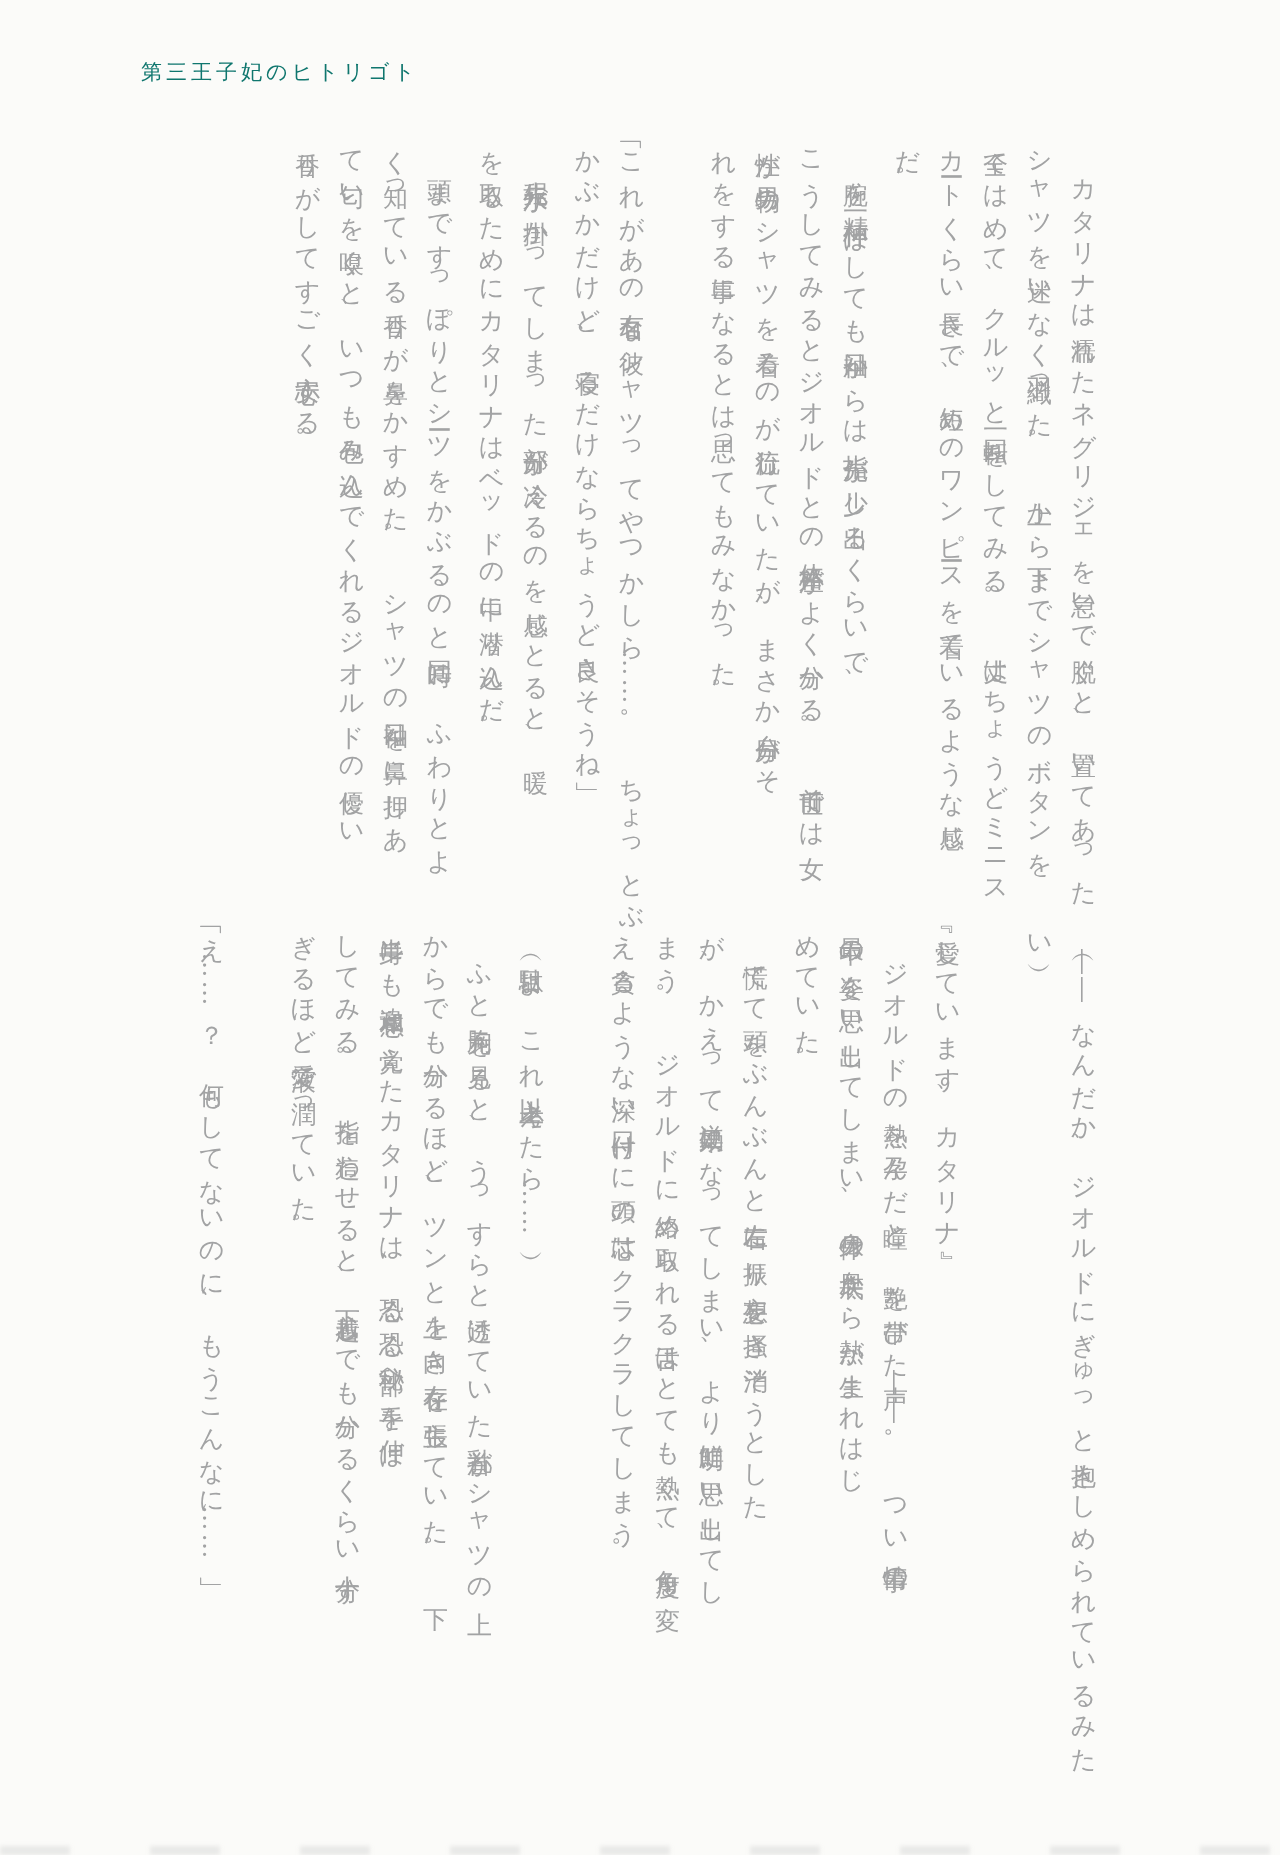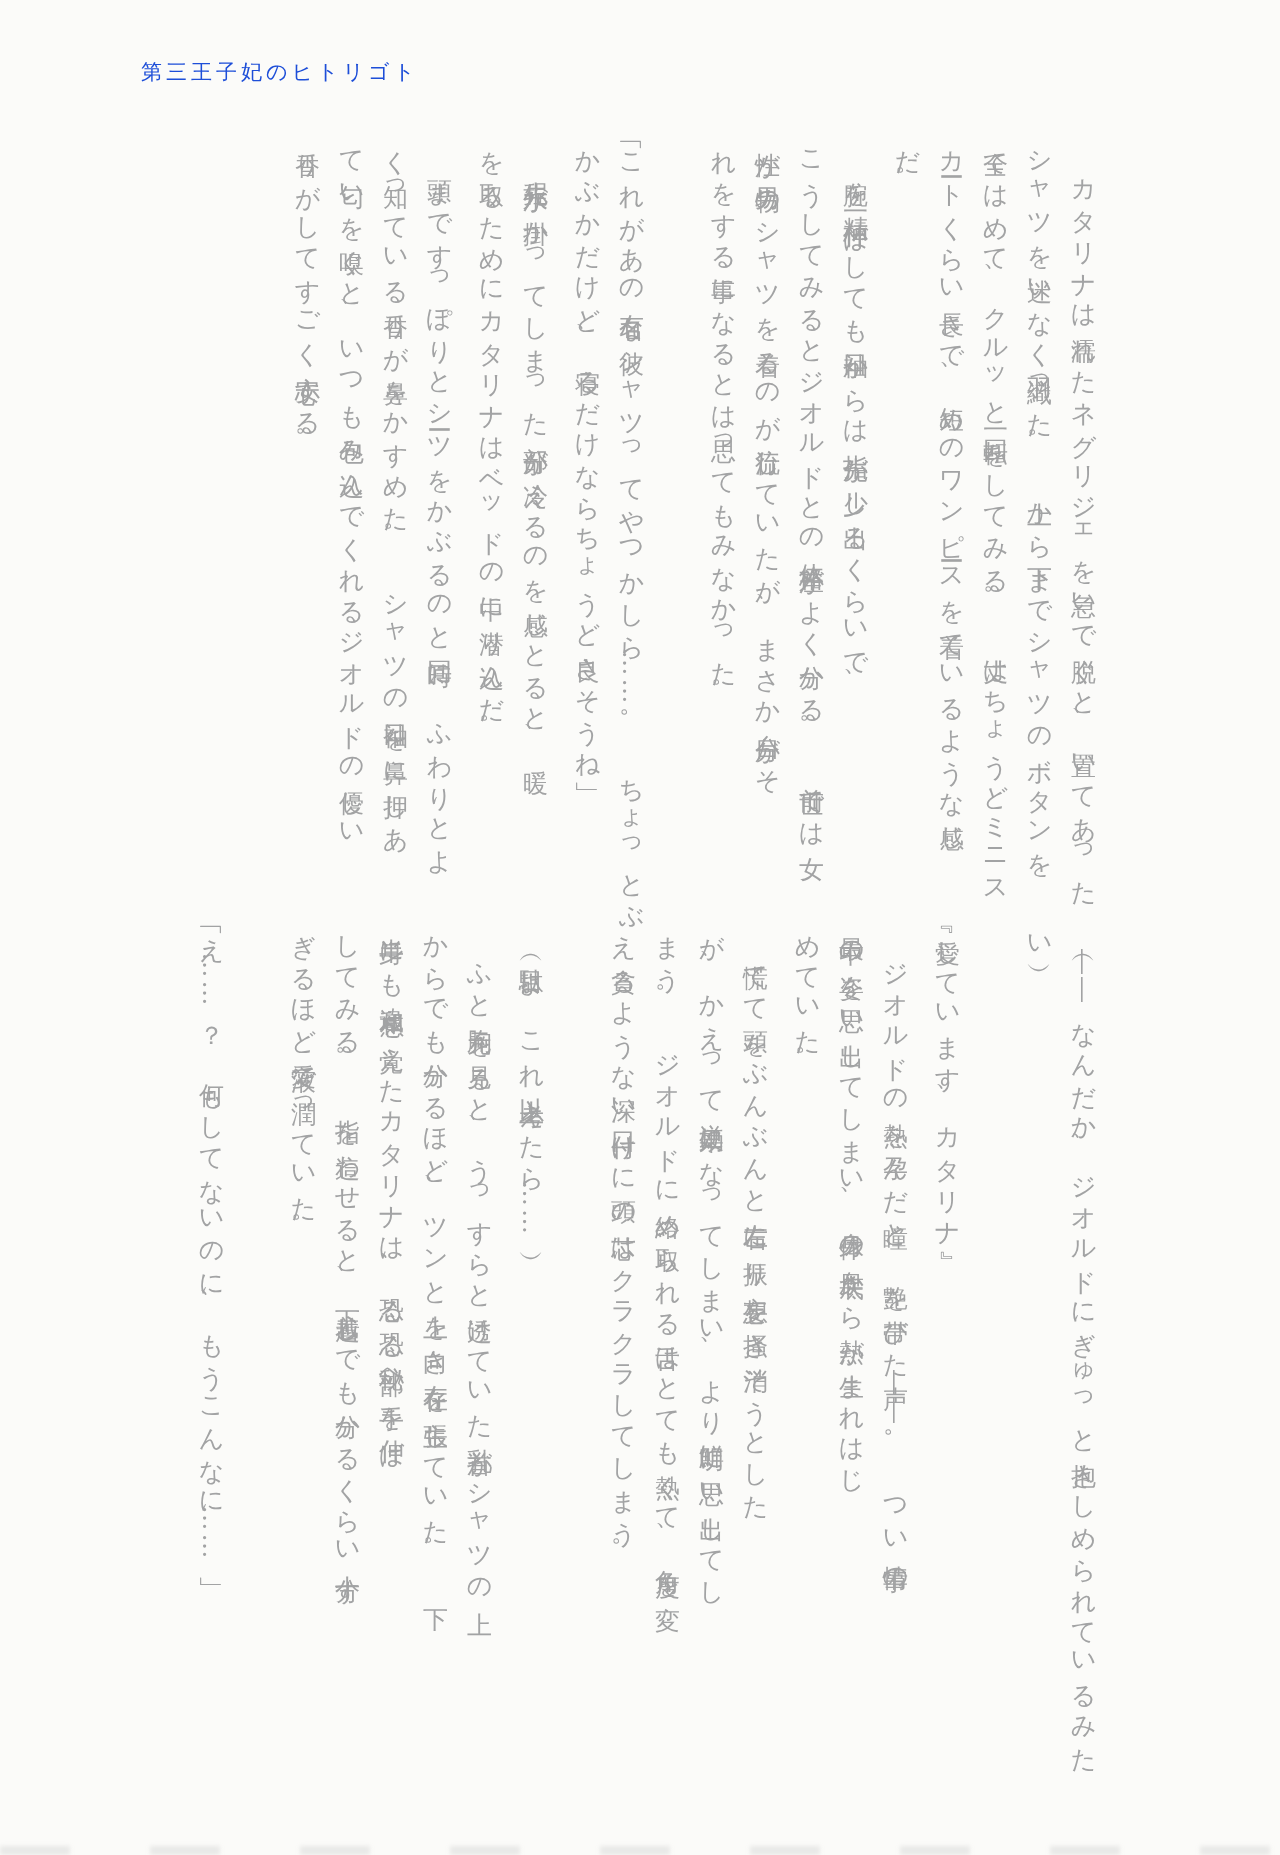--- a/index.html
+++ b/index.html
@@ -14,21 +14,21 @@
     background: #fbfbf9;
     overflow: hidden;
     font-family: "DejaVu Serif", "Liberation Serif", serif;
   }
   .page-title {
     position: absolute;
     left: 141px;
     top: 58px;
     font-size: 21px;
     letter-spacing: 4px;
-    color: #1d4ed8;
+    color: #0f766e;
     white-space: nowrap;
   }
   .vblock {
     position: absolute;
     right: 175px;
     writing-mode: vertical-rl;
     text-orientation: mixed;
     font-size: 25px;
     letter-spacing: 3px;
     line-height: 44px;

